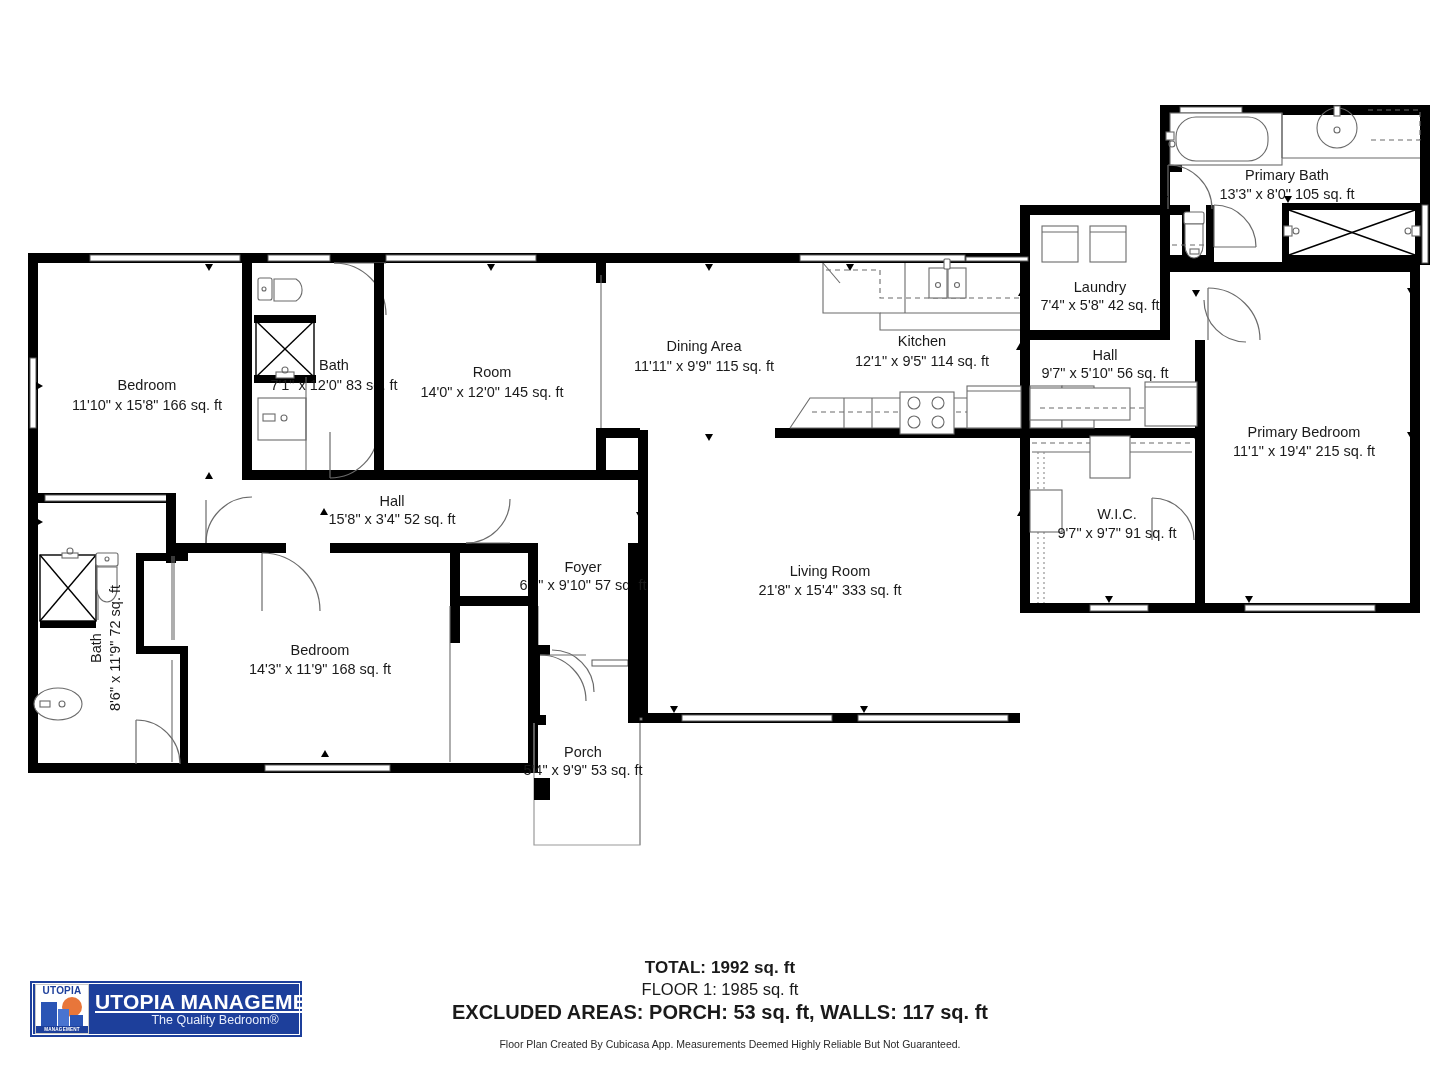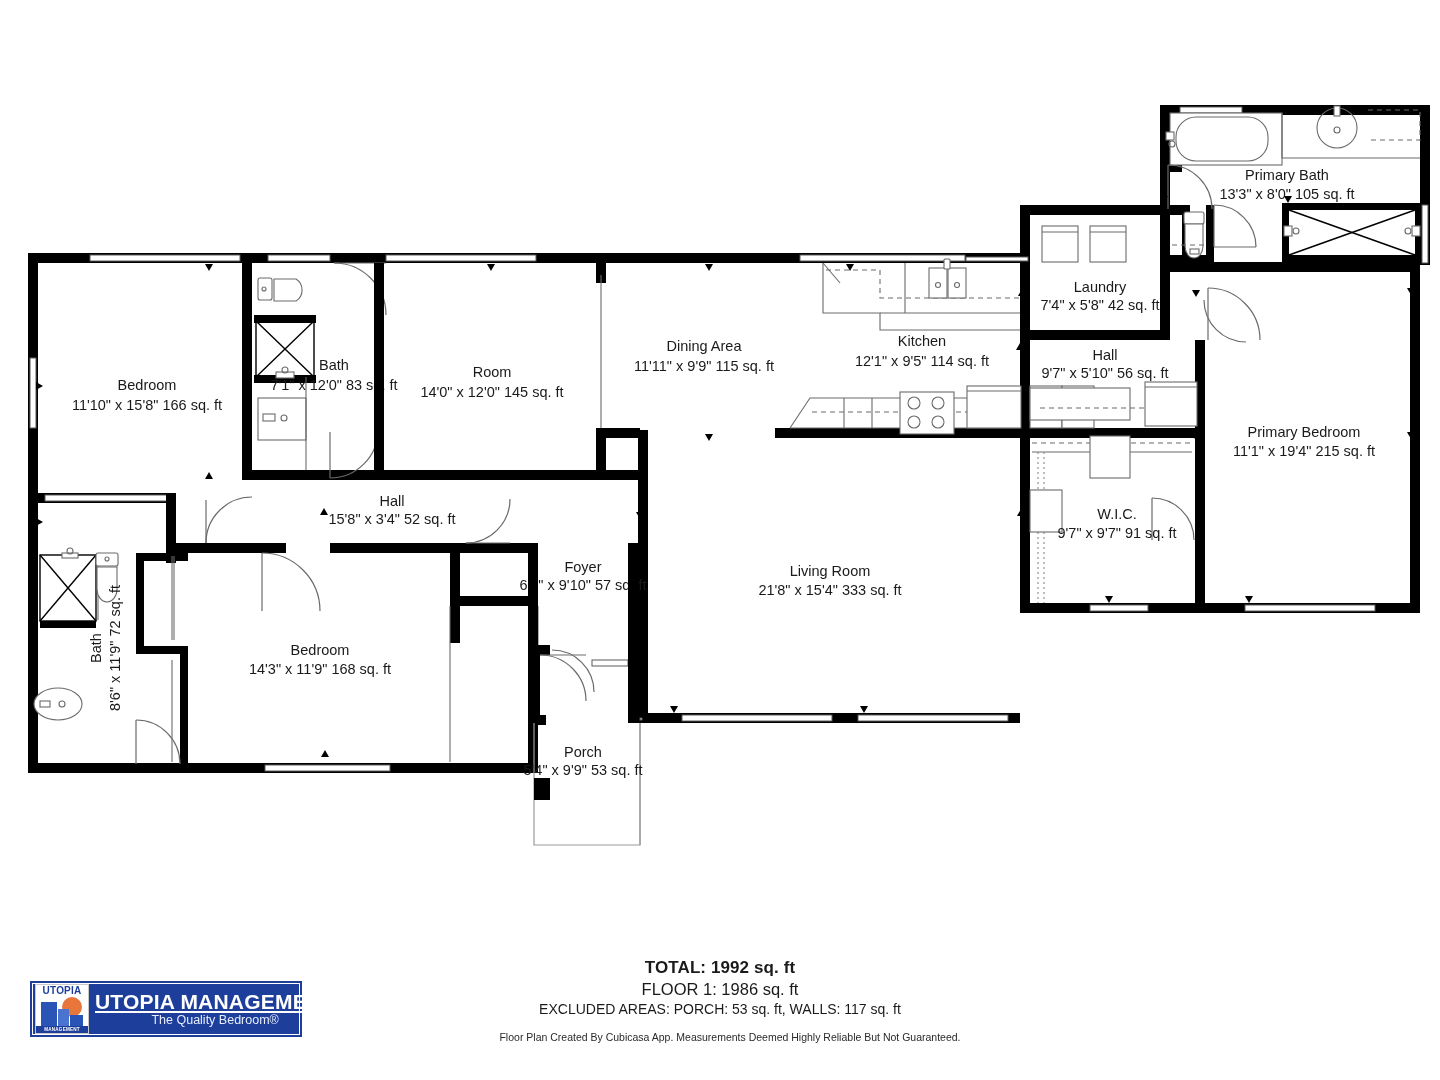--- a/index.html
+++ b/index.html
@@ -56,22 +56,23 @@
     font-size: 17px;
     font-weight: bold;
     letter-spacing: .1px;
     margin: 0 0 2px 0;
   }
   #footer .floor1 {
     font-size: 16.5px;
     margin: 0 0 2px 0;
   }
   #footer .excluded {
-    font-size: 14px;
+    font-size: 20px;
     margin: 0 0 14px 0;
+    font-weight: bold;
   }
   #footer .disclaimer {
     font-size: 10.5px;
     color: #2a2a2a;
     margin: 0;
     padding-left: 20px;
   }
 
   
   #logo {
@@ -614,16 +615,16 @@
     <div class="mbot">MANAGEMENT</div>
   </div>
   <div class="words">
     <div class="l1">UTOPIA MANAGEMENT</div>
     <div class="l2">The Quality Bedroom®</div>
   </div>
 </div>
 
 <div id="footer">
   <p class="total">TOTAL: 1992 sq. ft</p>
-  <p class="floor1">FLOOR 1: 1986 sq. ft</p>
+  <p class="floor1">FLOOR 1: 1985 sq. ft</p>
   <p class="excluded">EXCLUDED AREAS: PORCH: 53 sq. ft, WALLS: 117 sq. ft</p>
   <p class="disclaimer">Floor Plan Created By Cubicasa App. Measurements Deemed Highly Reliable But Not Guaranteed.</p>
 </div>
 
 </body></html>

